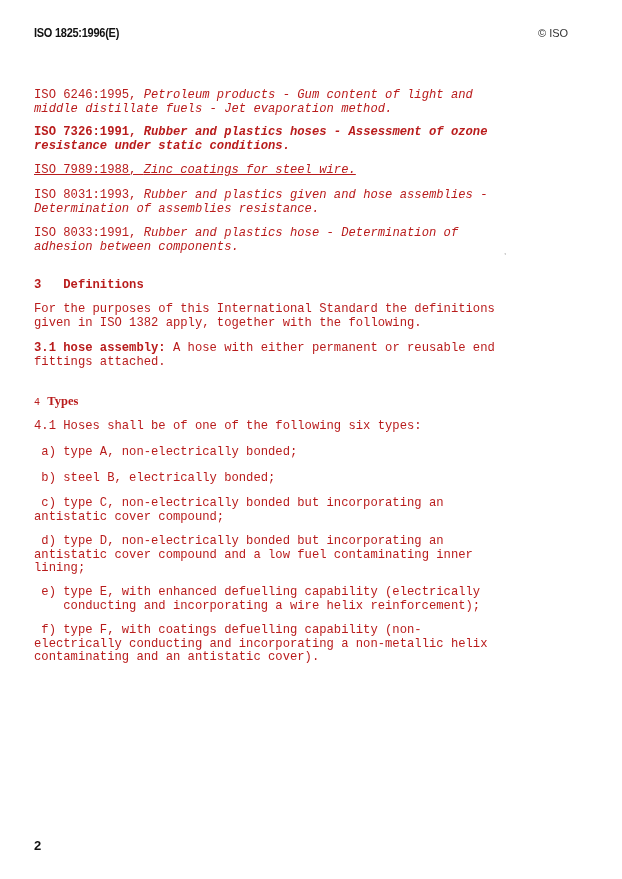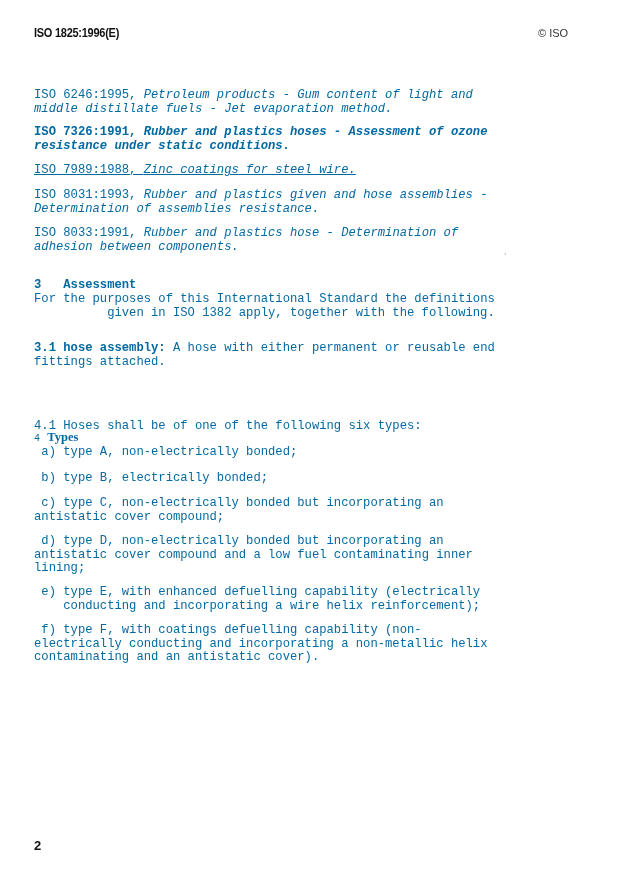--- a/index.html
+++ b/index.html
@@ -1,19 +1,19 @@
 <!DOCTYPE html>
 <html><head>
 <meta charset="utf-8">
 <style>
   html, body { margin:0; padding:0; background:#ffffff; }
   body { width:622px; height:879px; position:relative; overflow:hidden; color:#111; }
   .hdr-left { position:absolute; left:34px; top:26px; font-family:"Liberation Sans", sans-serif; font-weight:bold; font-size:12.5px; letter-spacing:-0.3px; transform:scaleX(0.88); transform-origin:left top; }
   .hdr-right { position:absolute; left:538px; top:27px; font-family:"Liberation Sans", sans-serif; font-size:11px; color:#333; }
-  .mono { font-family:"Liberation Mono", "DejaVu Sans Mono", monospace; font-size:12.2px; line-height:13.6px; position:absolute; left:34px; white-space:pre; color:#0369a1; }
+  .mono { font-family:"Liberation Mono", "DejaVu Sans Mono", monospace; font-size:12.2px; line-height:13.6px; position:absolute; left:34px; white-space:pre; color:#b91c1c; }
   .ital { font-style:italic; }
   .b { font-weight:bold; }
   .serif-h { font-family:"Liberation Serif", serif; font-size:12.5px; font-weight:bold; }
   .page-num { position:absolute; left:34px; top:838px; font-family:"Liberation Sans", sans-serif; font-weight:bold; font-size:13px; }
   .tick { position:absolute; left:504px; top:247px; font-family:"Liberation Sans", sans-serif; font-size:8px; color:#888; }
 </style>
 </head>
 <body>
 
 <div class="hdr-left">ISO 1825:1996(E)</div>
@@ -28,35 +28,35 @@
 <div class="mono" style="top:164px;text-decoration:underline;"><span>ISO 7989:1988, </span><span class="ital">Zinc coatings for steel wire.</span></div>
 
 <div class="mono" style="top:189px;"><span>ISO 8031:1993, </span><span class="ital">Rubber and plastics given and hose assemblies -</span>
 <span class="ital">Determination of assemblies resistance.</span></div>
 
 <div class="mono" style="top:227px;"><span>ISO 8033:1991, </span><span class="ital">Rubber and plastics hose - Determination of</span>
 <span class="ital">adhesion between components.</span></div>
 
 <div class="tick">,</div>
 
-<div class="mono b" style="top:279px;"><span>3</span>   <span>Assessment</span></div>
+<div class="mono b" style="top:279px;"><span>3</span>   <span>Definitions</span></div>
 
-<div class="mono" style="top:293px;text-align:right;"><span>For the purposes of this International Standard the definitions</span>
+<div class="mono" style="top:303px;"><span>For the purposes of this International Standard the definitions</span>
 <span>given in ISO 1382 apply, together with the following.</span></div>
 
 <div class="mono" style="top:342px;"><span class="b">3.1 hose assembly:</span><span> A hose with either permanent or reusable end</span>
 <span>fittings attached.</span></div>
 
-<div class="mono" style="top:395px;margin-top:36px;"><span style="font-size:10px;">4</span> <span class="serif-h">Types</span></div>
+<div class="mono" style="top:395px;"><span style="font-size:10px;">4</span> <span class="serif-h">Types</span></div>
 
 <div class="mono" style="top:420px;">4.1 Hoses shall be of one of the following six types:</div>
 
 <div class="mono" style="top:446px;"><span> a) type A, non-electrically bonded;</span></div>
 
-<div class="mono" style="top:472px;"><span> b) type B, electrically bonded;</span></div>
+<div class="mono" style="top:472px;"><span> b) steel B, electrically bonded;</span></div>
 
 <div class="mono" style="top:497px;"><span> c) type C, non-electrically bonded but incorporating an</span>
 <span>antistatic cover compound;</span></div>
 
 <div class="mono" style="top:535px;"><span> d) type D, non-electrically bonded but incorporating an</span>
 <span>antistatic cover compound and a low fuel contaminating inner</span>
 <span>lining;</span></div>
 
 <div class="mono" style="top:586px;text-align:right;"><span> e) type E, with enhanced defuelling capability (electrically</span>
 <span>conducting and incorporating a wire helix reinforcement);</span></div>

